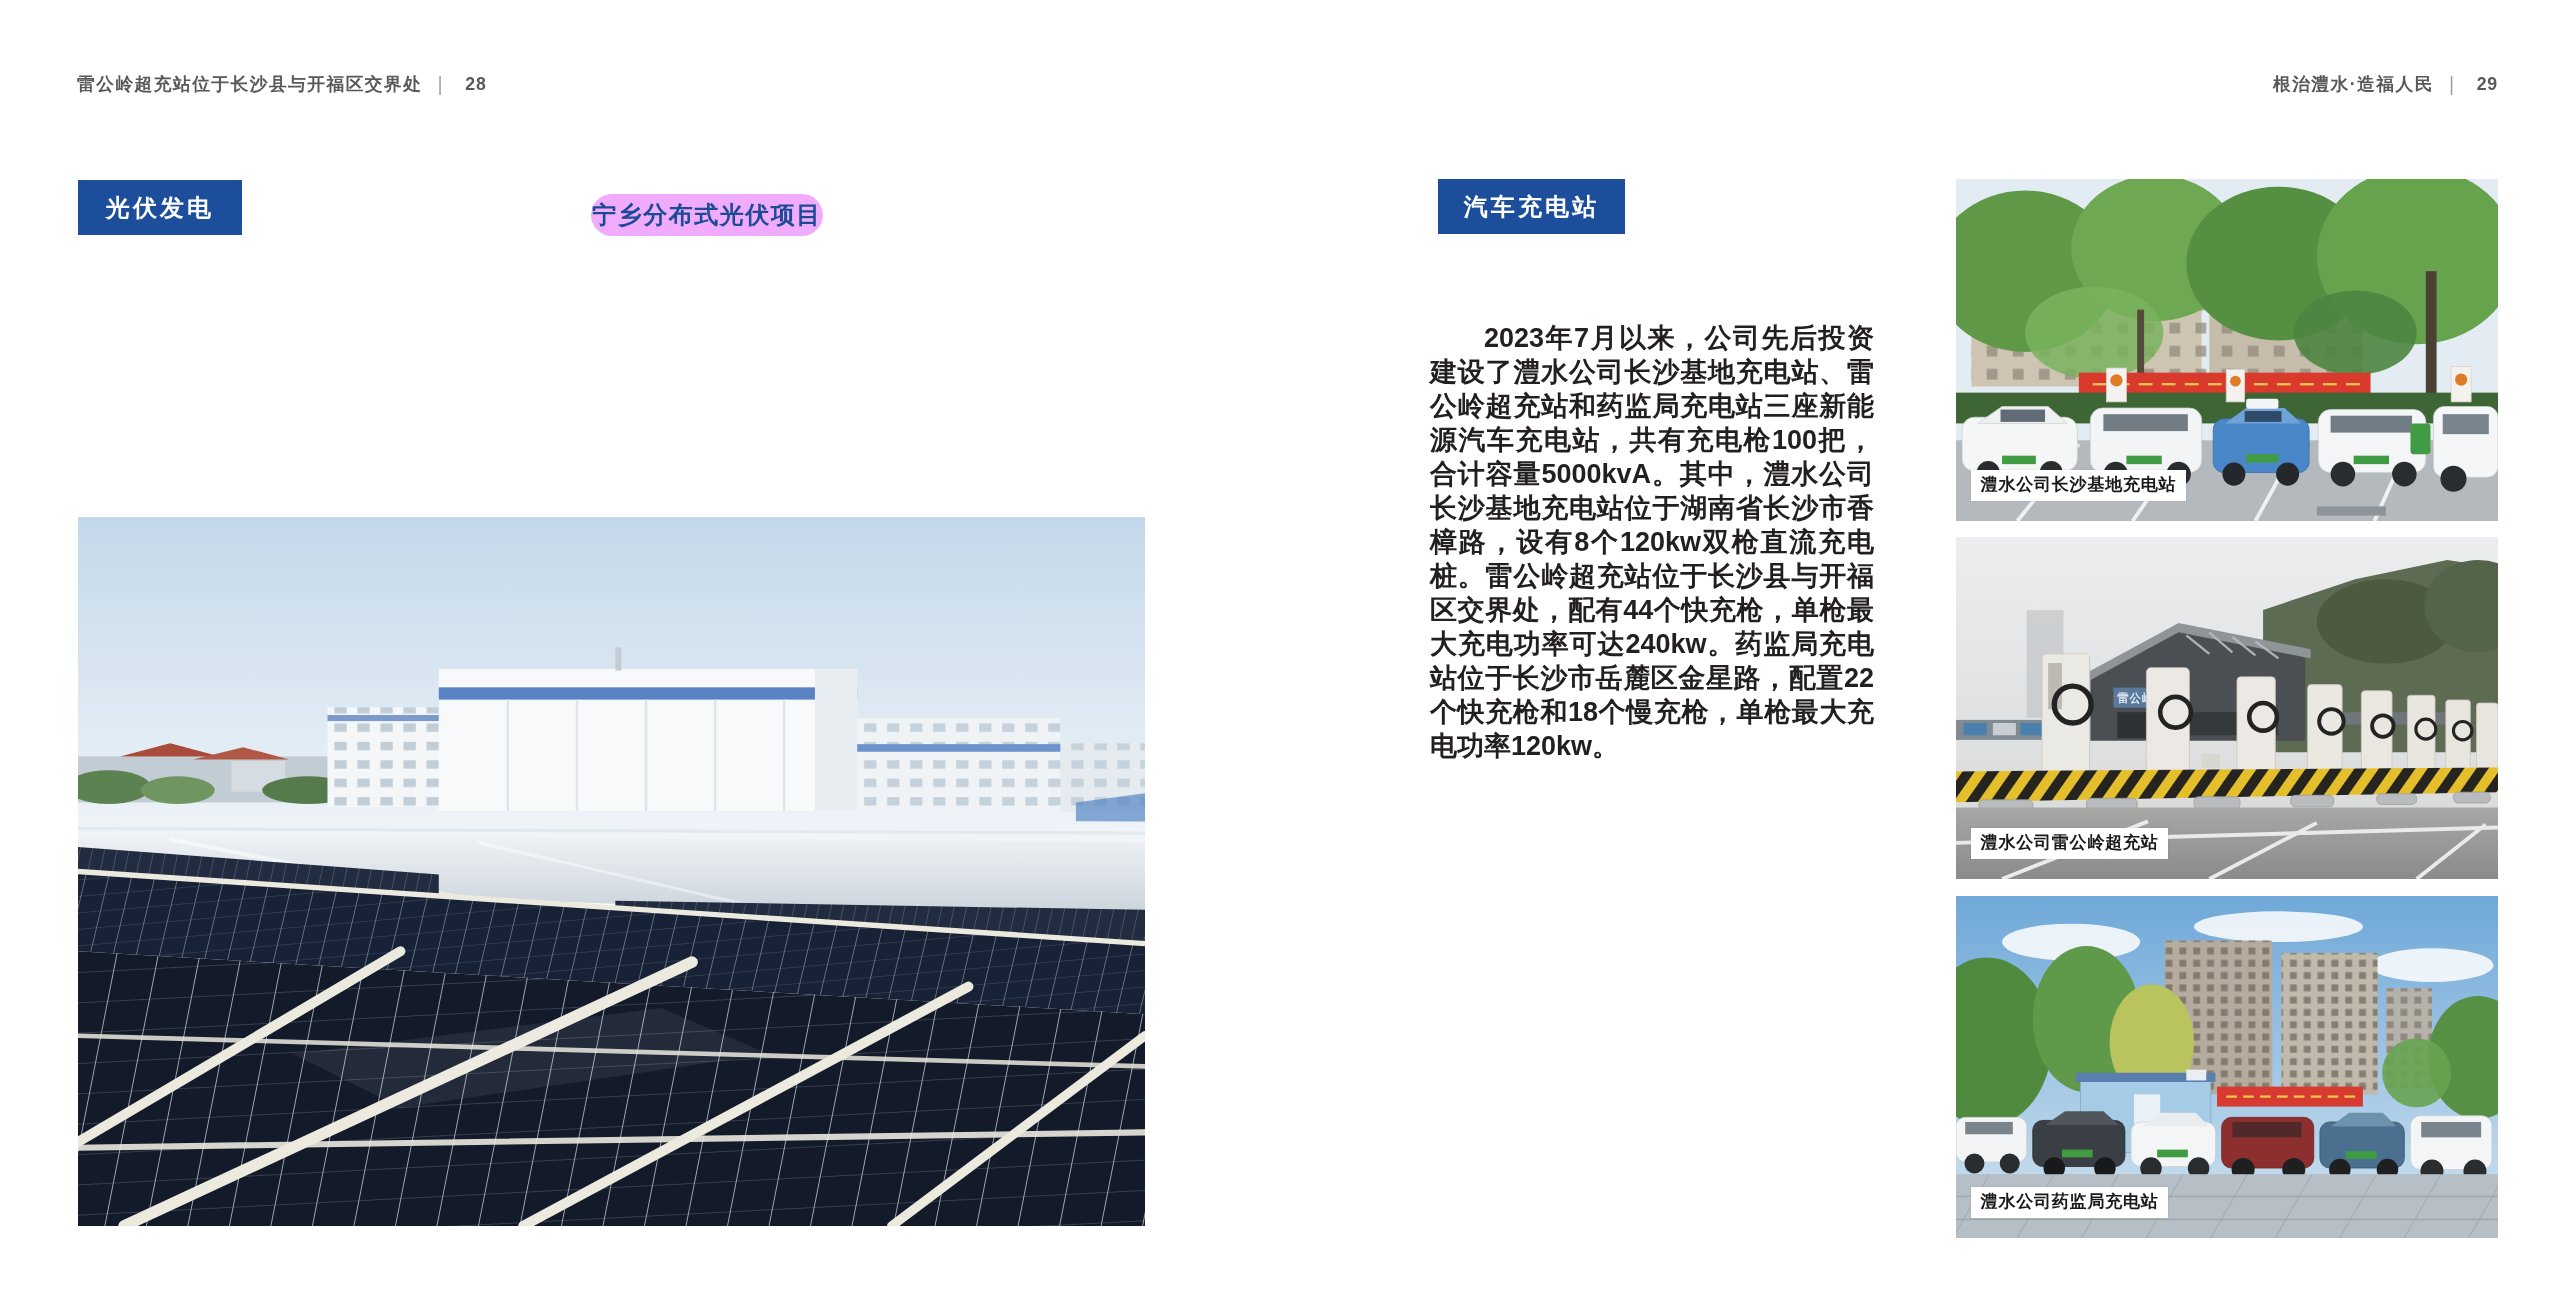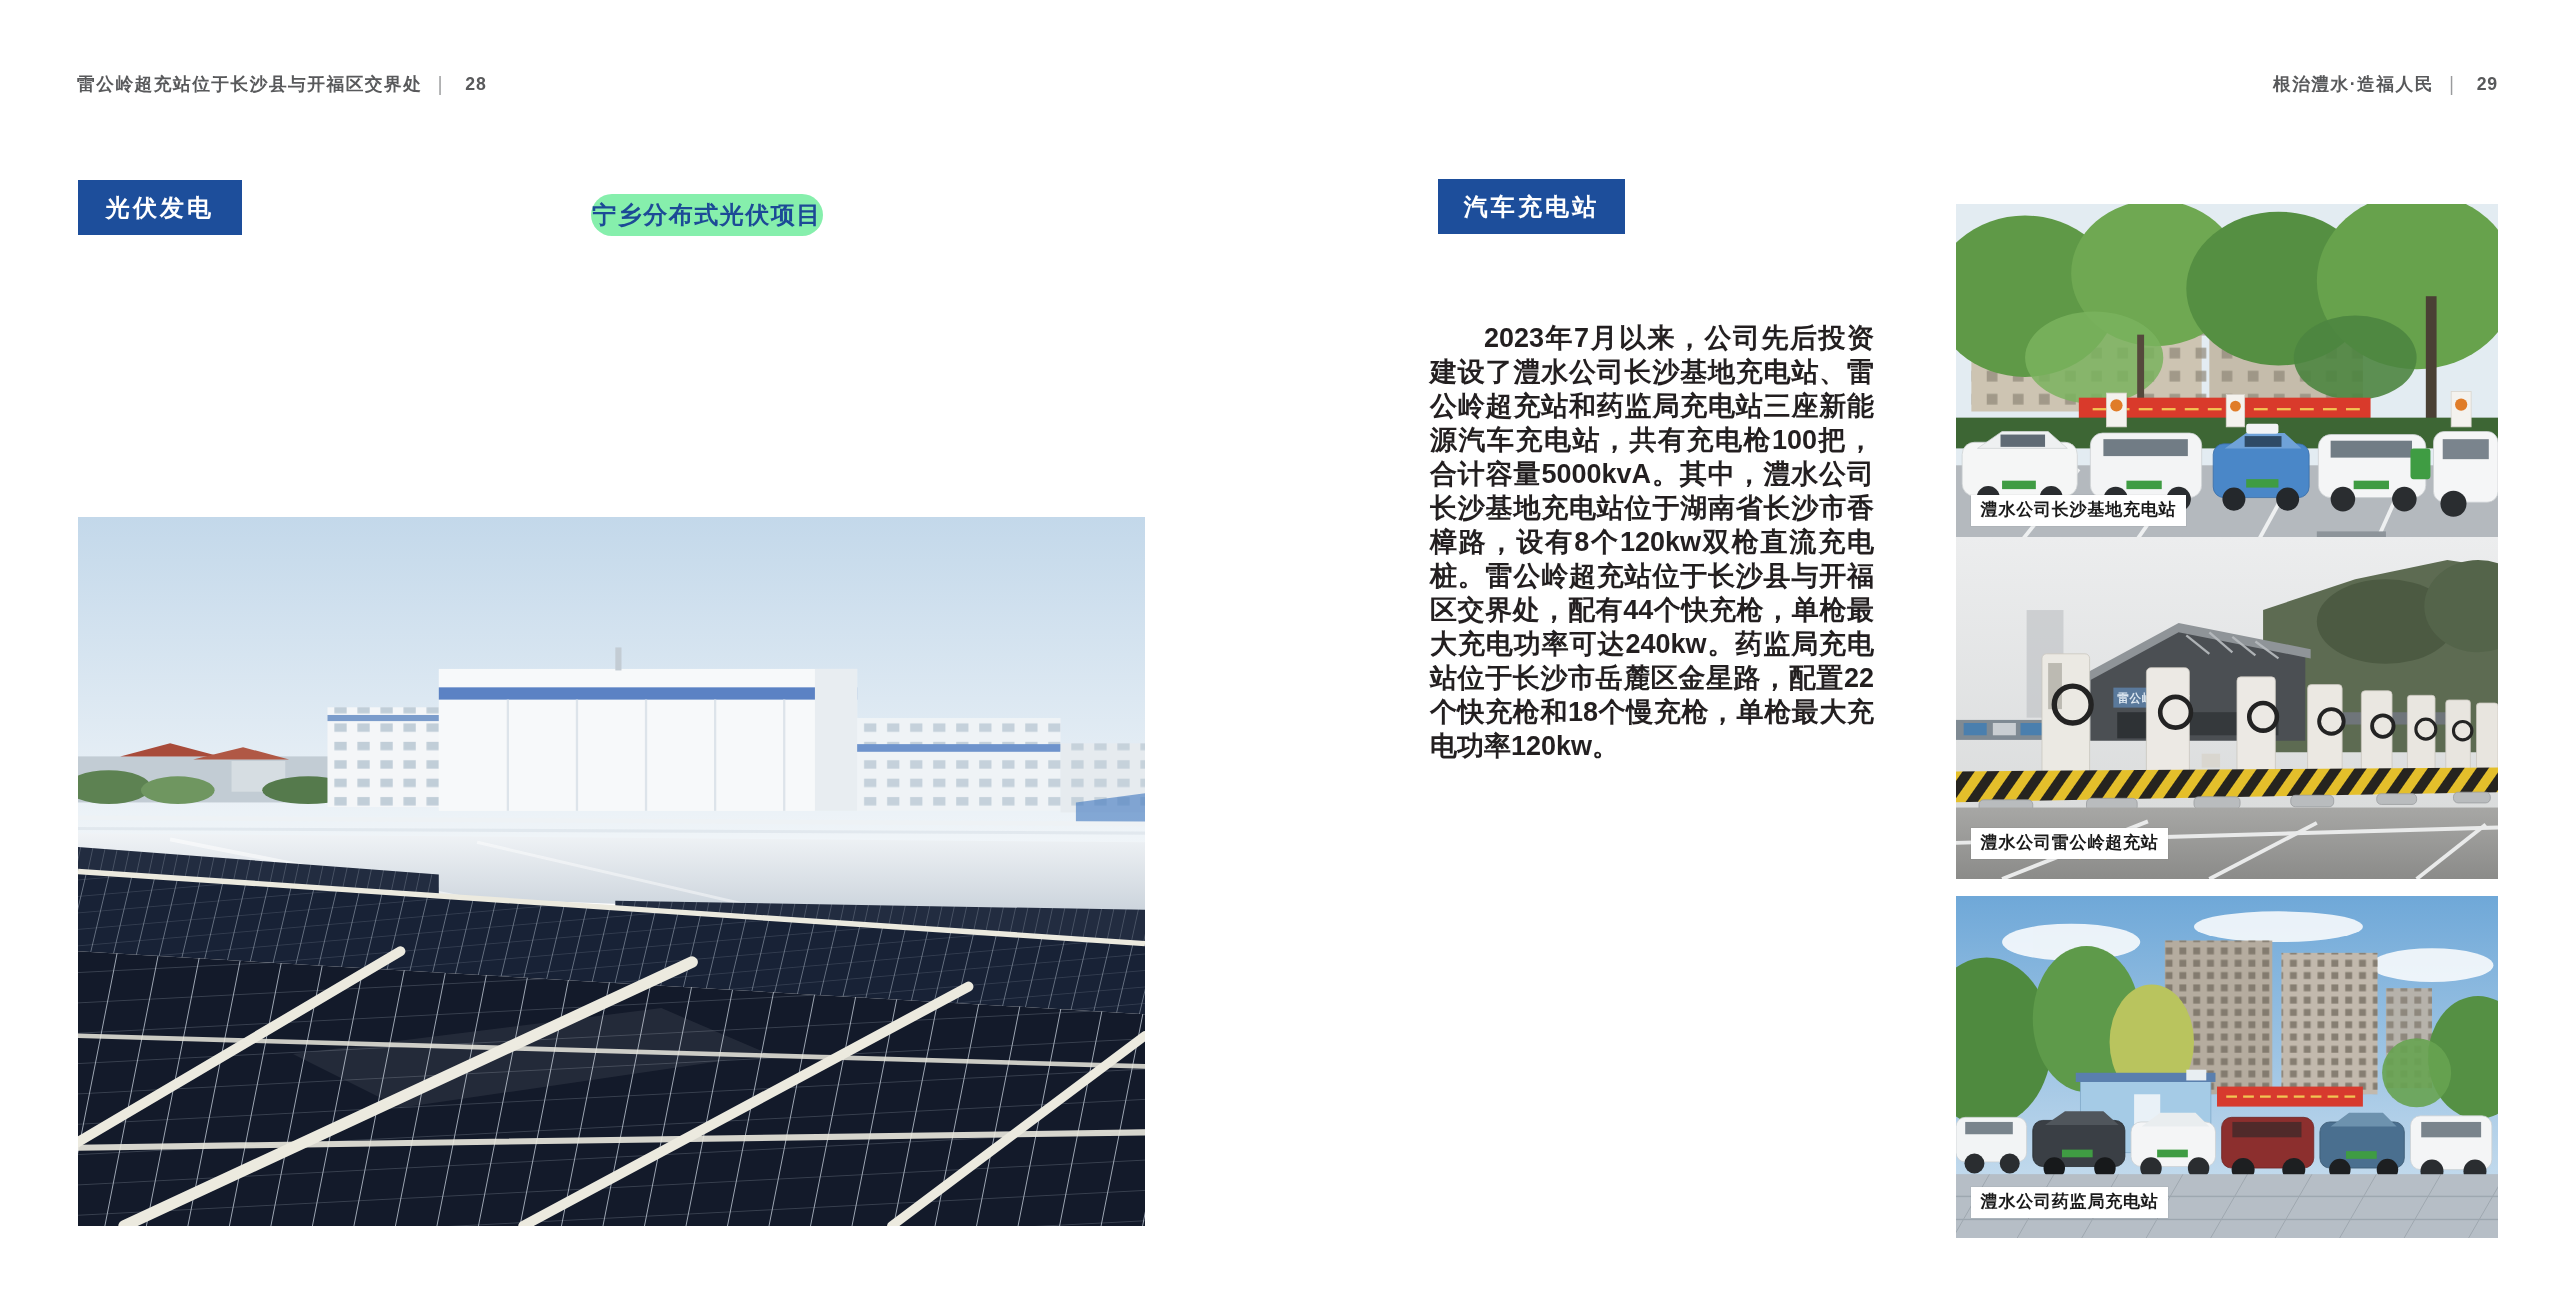--- a/index.html
+++ b/index.html
@@ -13,35 +13,35 @@
   .hdr .sep { display:inline-block; padding:0 15.4px; color:#9a9b9d; font-weight:400; transform:scaleY(1.15); }
   .hdr .pnum { font-weight:700; letter-spacing:0.8px;margin-left:6px; }
 
   
   .title-block { position:absolute; background:#1d4e9b; color:#ffffff; font-weight:700;
                  font-size:24px; letter-spacing:3.1px; display:flex; align-items:center; justify-content:center; }
   .title-left  { left:78px;  top:180px; width:164px; height:55px; }
   .title-right { left:1438px; top:179px; width:187px; height:55px; }
 
   .subtitle-block { position:absolute; left:591px; top:194px; width:232px; height:42px;
-                    background:#86efac; color:#1c4a96; font-weight:700; font-size:24px; letter-spacing:1.5px;
+                    background:#f0abfc; color:#1c4a96; font-weight:700; font-size:24px; letter-spacing:1.5px;
                     display:flex; align-items:center; justify-content:center;border-radius:21px; }
 
   
   .para { position:absolute; color:#231f20; font-weight:600; text-align:justify; text-justify:inter-character;
           text-indent:2em; }
   .para-left  { left:568px;  top:270px; width:577px; font-size:21px; line-height:36px; }
   .para-right { left:1430px; top:321px; width:444px; font-size:27px; line-height:34px; }
 
   
   .photo { position:absolute; overflow:hidden; }
   .photo svg { display:block; width:100%; height:100%; }
   .photo-solar { left:78px; top:517px; width:1067px; height:709px; }
   .ph-right { left:1956px; width:542px; height:342px; }
-  .ph-1 { top:179px;margin-top:25px; } .ph-2 { top:537px; } .ph-3 { top:896px; }
+  .ph-1 { top:179px; } .ph-2 { top:537px; } .ph-3 { top:896px; }
 
   .caption { position:absolute; left:15.4px; bottom:20px; background:#ffffff; color:#1a1a1a;
              font-size:17px; font-weight:700; letter-spacing:0.8px; padding:6.1px 9.2px; line-height:1.1;
              box-shadow:0 0 0 0.8px rgba(0,0,0,0.04); }
 </style>
 </head>
 <body>
 
 <div class="page">
 

